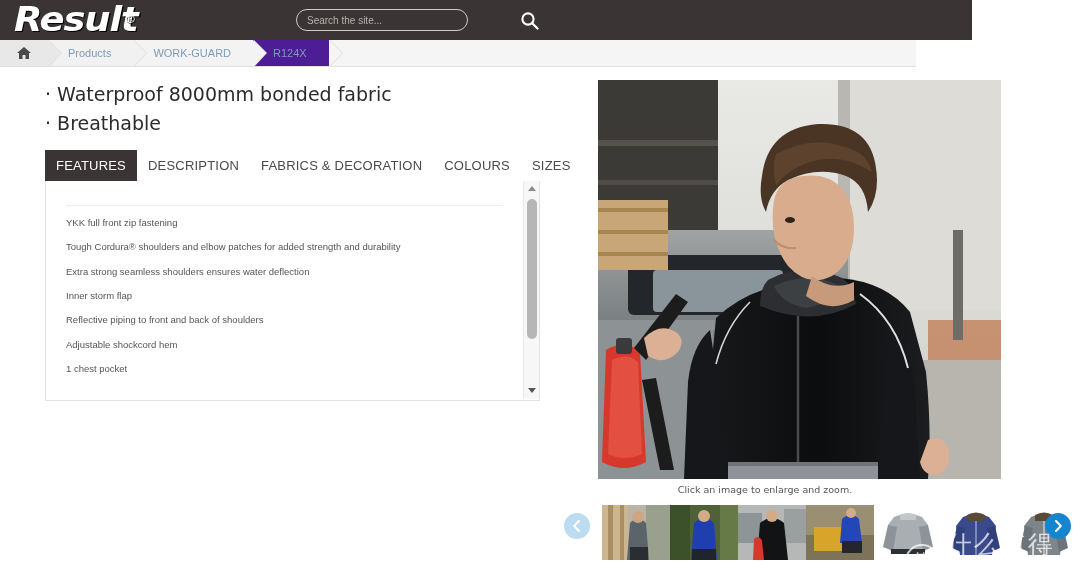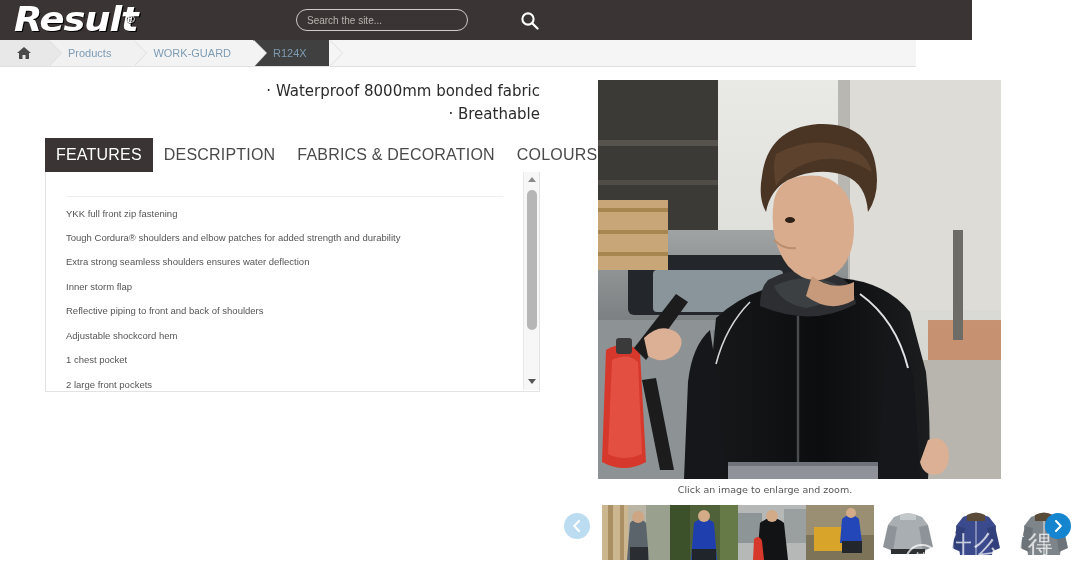--- a/index.html
+++ b/index.html
@@ -53,50 +53,49 @@
     display:flex; align-items:stretch;
   }
   .crumb {
     position:relative; display:flex; align-items:center;
     padding:0 22px 0 20px; font-size:11px; color:#7d9bb5; cursor:pointer;
     background:#f0f0f0;
   }
   .crumb.home { background:#e8e8e8; padding:0 16px; }
   .crumb:nth-child(2){ background:#f1f1f1; }
   .crumb:nth-child(3){ background:#f3f3f3; }
-  .crumb:nth-child(4){ background:#404040; }
+  .crumb:nth-child(4){ background:#4c1d95; }
   .crumb::after {
     content:""; position:absolute; right:-13px; top:0;
     border-top:13px solid transparent; border-bottom:14px solid transparent;
     border-left:13px solid #f0f0f0; z-index:3;
   }
   .crumb.home::after { border-left-color:#e8e8e8; }
   .crumb:nth-child(2)::after { border-left-color:#f1f1f1; }
   .crumb:nth-child(3)::after { border-left-color:#f3f3f3; }
   .crumb:nth-child(4)::after { border-left-color:#f5f5f5; }
   .crumb::before {
     content:""; position:absolute; right:-14px; top:0;
     border-top:13px solid transparent; border-bottom:14px solid transparent;
     border-left:13px solid #dedede; z-index:2;
   }
   .home-icon { width:16px; height:14px; display:block; }
 
   
   .left-col { position:absolute; left:45px; top:80px; width:495px; }
   .bullets { list-style:none; margin:0; padding:0; }
   .bullets li {
-    font-size:15px; color:#2b2b2b; line-height:1.52;
+    font-size:19px; color:#2b2b2b; line-height:1.52;
     font-family:"DejaVu Sans", sans-serif;
-    text-align:right;
   }
   .bullets li::before { content:"· "; color:#2b2b2b; }
 
   .tabs { display:flex; margin-top:12px; align-items:flex-end; }
   .tab {
-    font-size:16px; letter-spacing:0.2px; color:#4a4a4a;
+    font-size:13px; letter-spacing:0.2px; color:#4a4a4a;
     padding:8px 11px; cursor:pointer; white-space:nowrap;
     font-family:"Liberation Sans", sans-serif;
   }
   .tab.active { background:#3a3534; color:#ffffff; }
 
   .panel {
     position:relative; width:495px; height:220px;
     background:#ffffff; border:1px solid #e3e3e3; border-top:none;
     overflow:hidden;
     padding-left:29px;
@@ -207,21 +206,20 @@
     <div class="panel">
       <div class="panel-inner">
         <div class="panel-divider"></div>
         <div class="feat">YKK full front zip fastening</div>
         <div class="feat">Tough Cordura® shoulders and elbow patches for added strength and durability</div>
         <div class="feat">Extra strong seamless shoulders ensures water deflection</div>
         <div class="feat">Inner storm flap</div>
         <div class="feat">Reflective piping to front and back of shoulders</div>
         <div class="feat">Adjustable shockcord hem</div>
         <div class="feat">1 chest pocket</div>
-        <div class="feat">2 large front pockets</div>
 
       </div>
       <div class="sb">
         <div class="sb-btn">
           <span class="sb-arrow up"></span>
         </div>
         <div class="sb-thumb"></div>
         <div class="sb-btn bottom">
           <span class="sb-arrow down"></span>
         </div>

